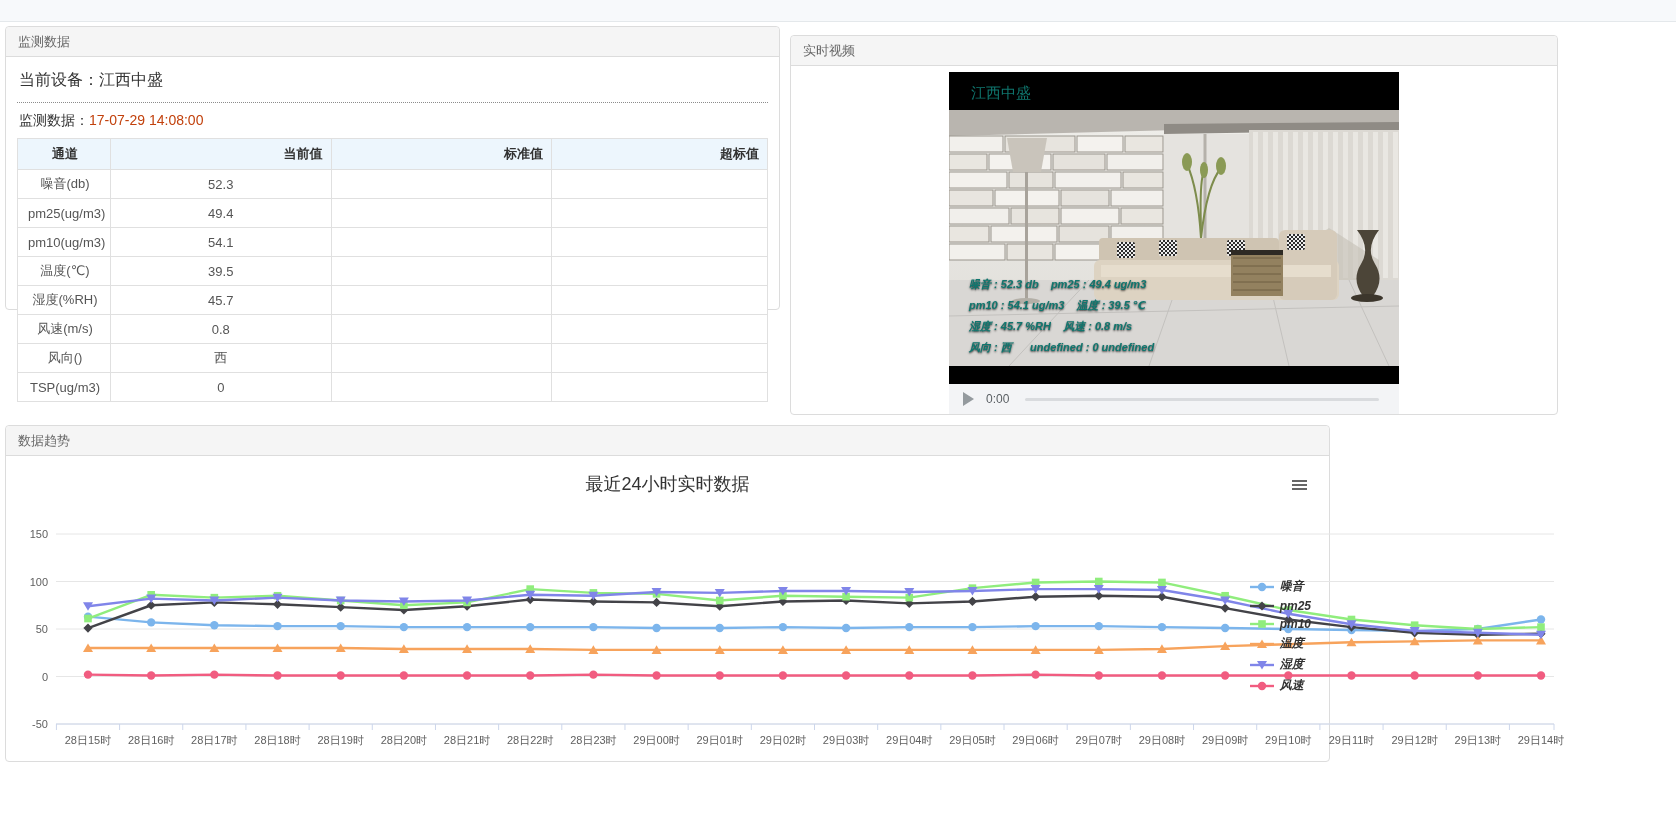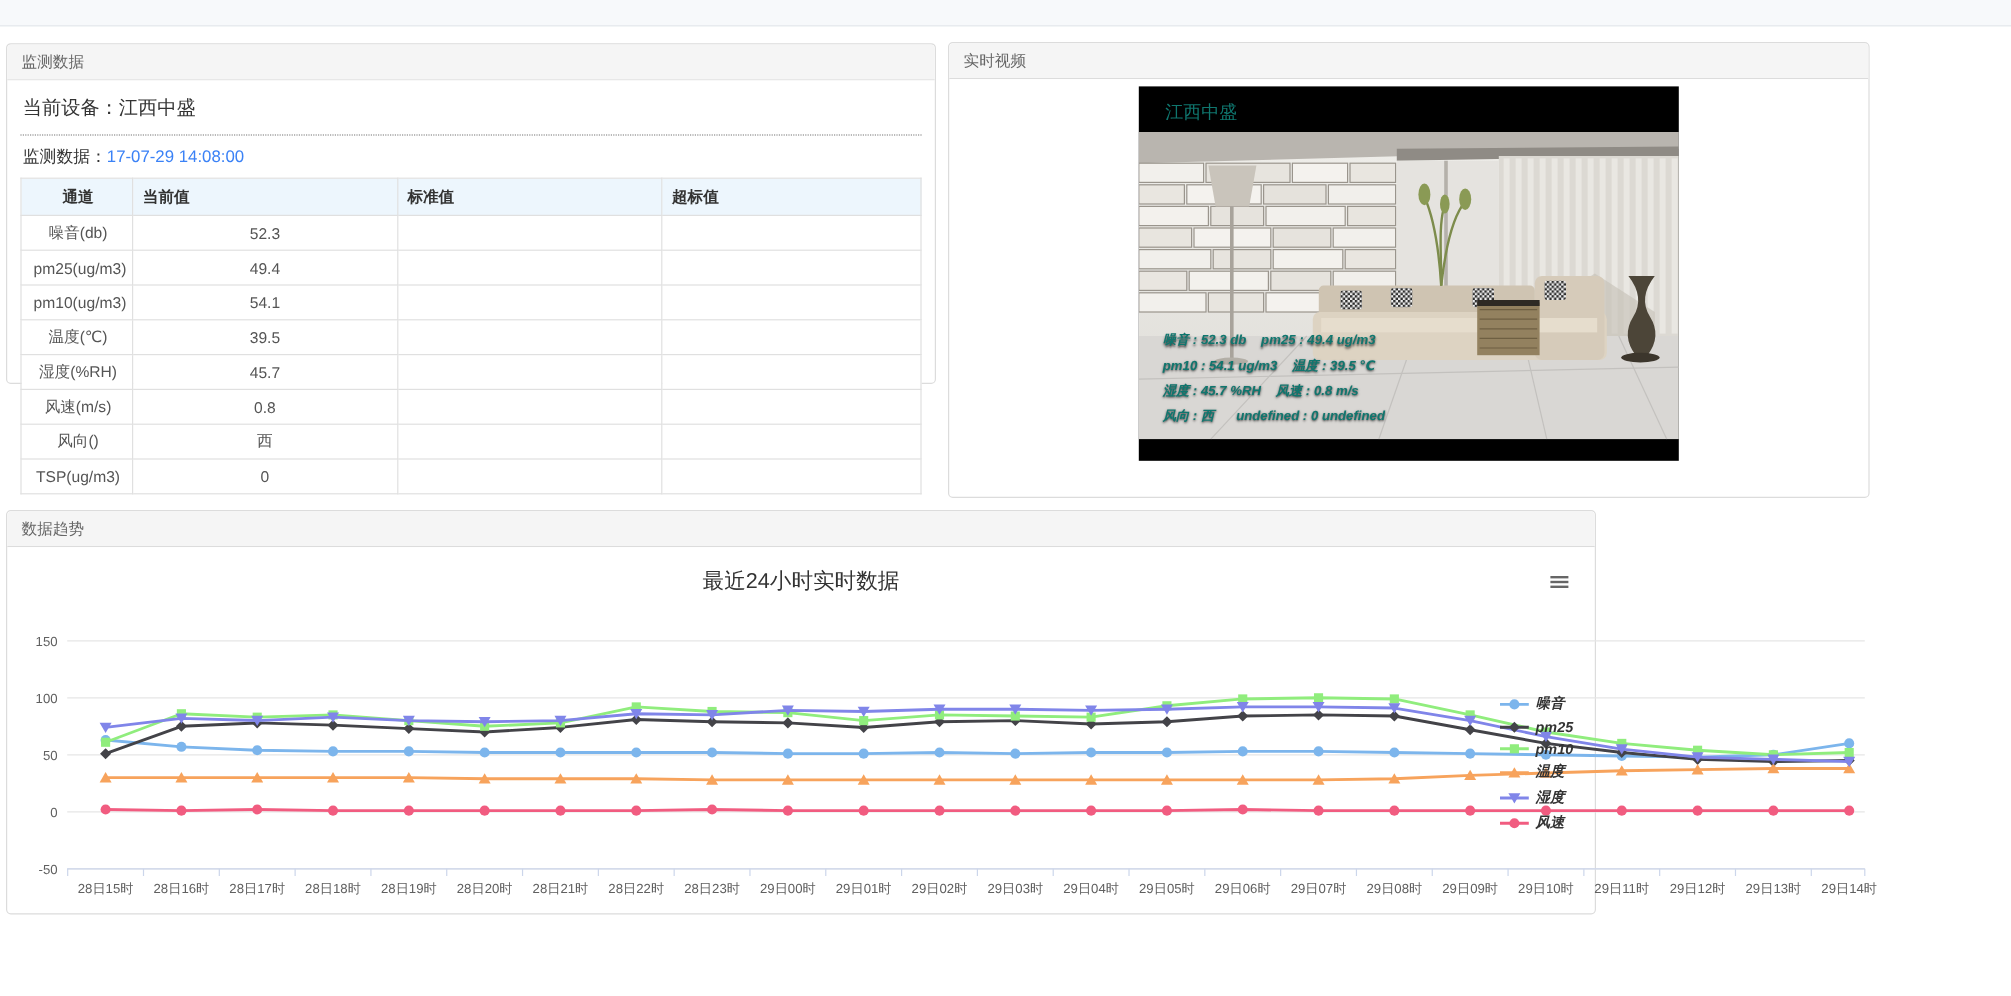--- a/index.html
+++ b/index.html
@@ -4,32 +4,32 @@
 <style>
   * { box-sizing: border-box; }
   html,body { margin:0; padding:0; background:#fff; }
   body { font-family:"Liberation Sans","DejaVu Sans",sans-serif; }
   .page { position:relative; width:1676px; height:830px; background:#fff; overflow:hidden; }
   .top-strip { position:absolute; top:0; left:0; right:0; height:22px; background:#f7f9fb; border-bottom:1px solid #e4e8eb; }
 
   .panel { position:absolute; background:#fff; border:1px solid #dcdcdc; border-radius:4px; }
   .panel-header { height:30px; line-height:29px; padding:0 12px; background:#f5f5f5; border-bottom:1px solid #dcdcdc; color:#666; font-size:13px; border-radius:4px 4px 0 0; }
 
-  .panel-monitor { left:5px; top:36px; width:775px; height:284px; }
+  .panel-monitor { left:5px; top:26px; width:775px; height:284px; }
   .panel-video   { left:790px; top:35px; width:768px; height:380px; }
   .panel-trend   { left:5px; top:425px; width:1325px; height:337px; }
 
   
   .monitor-body { padding:4px 11px 0; }
   .device-line { font-size:16px; color:#333; padding:9px 2px 11px; border-bottom:1px dotted #8c8c8c; }
   .time-line { font-size:14px; color:#333; padding:9px 2px 8px; }
-  .time-value { color:#3b82f6; }
+  .time-value { color:#c2410c; }
   table.monitor { width:100%; border-collapse:collapse; font-size:13px; color:#555; table-layout:fixed; }
   table.monitor th, table.monitor td { border:1px solid #e0e0e0; height:29px; padding:4px 8px; background:#fff; }
-  table.monitor th { background:#edf6fd; color:#333; font-weight:bold; text-align:left; height:31px; }
+  table.monitor th { background:#edf6fd; color:#333; font-weight:bold; text-align:right; height:31px; }
   table.monitor th.ch, table.monitor td.ch { text-align:center; padding-left:10px; }
   table.monitor td { text-align:center; }
   col.c1{width:12.4%;} col.c2{width:29.4%;} col.c3{width:29.4%;} col.c4{width:28.8%;}
 
   
   .video-wrap { width:450px; margin:6px auto 0; }
   .video-screen { position:relative; height:312px; background:#000; overflow:hidden; cursor:pointer; }
   .video-titlebar { position:absolute; top:0; left:0; right:0; height:38px; color:#0f766e; font-size:15px; padding:12px 0 0 22px; z-index:3; }
   .video-scene { position:absolute; top:38px; left:0; width:450px; height:256px; display:block; }
   .video-overlay { position:absolute; left:20px; bottom:26px; z-index:3; color:#0f766e; font-size:11px; font-weight:bold;
@@ -252,20 +252,25 @@
               <line x1="284" y1="164" x2="332" y2="164"></line>
               <line x1="284" y1="172" x2="332" y2="172"></line>
               <line x1="284" y1="180" x2="332" y2="180"></line>
             </g>
           <rect x="282" y="140" width="52" height="5" fill="#2e2a24"></rect>
 
           <path d="M408,120 q14,18 4,34 q-10,16 2,32 l10,0 q12,-16 2,-32 q-10,-16 4,-34 z" fill="#4c4538"></path>
           <ellipse cx="418" cy="188" rx="16" ry="4" fill="#3c362c"></ellipse>
         </svg>
         <div class="video-overlay" id="video-overlay"><div>噪音 : 52.3 db    pm25 : 49.4 ug/m3</div><div>pm10 : 54.1 ug/m3    温度 : 39.5 ℃</div><div>湿度 : 45.7 %RH    风速 : 0.8 m/s</div><div>风向 : 西      undefined : 0 undefined</div></div>
+      </div>
+      <div class="video-controls">
+        <div class="play-icon"></div>
+        <span class="video-time">0:00</span>
+        <div class="video-progress"></div>
       </div>
     </div>
   </section>
 
   <section class="panel panel-trend">
     <div class="panel-header">
       <span>数据趋势</span>
     </div>
     <div class="trend-body">
       <div class="chart-title">最近24小时实时数据</div>

